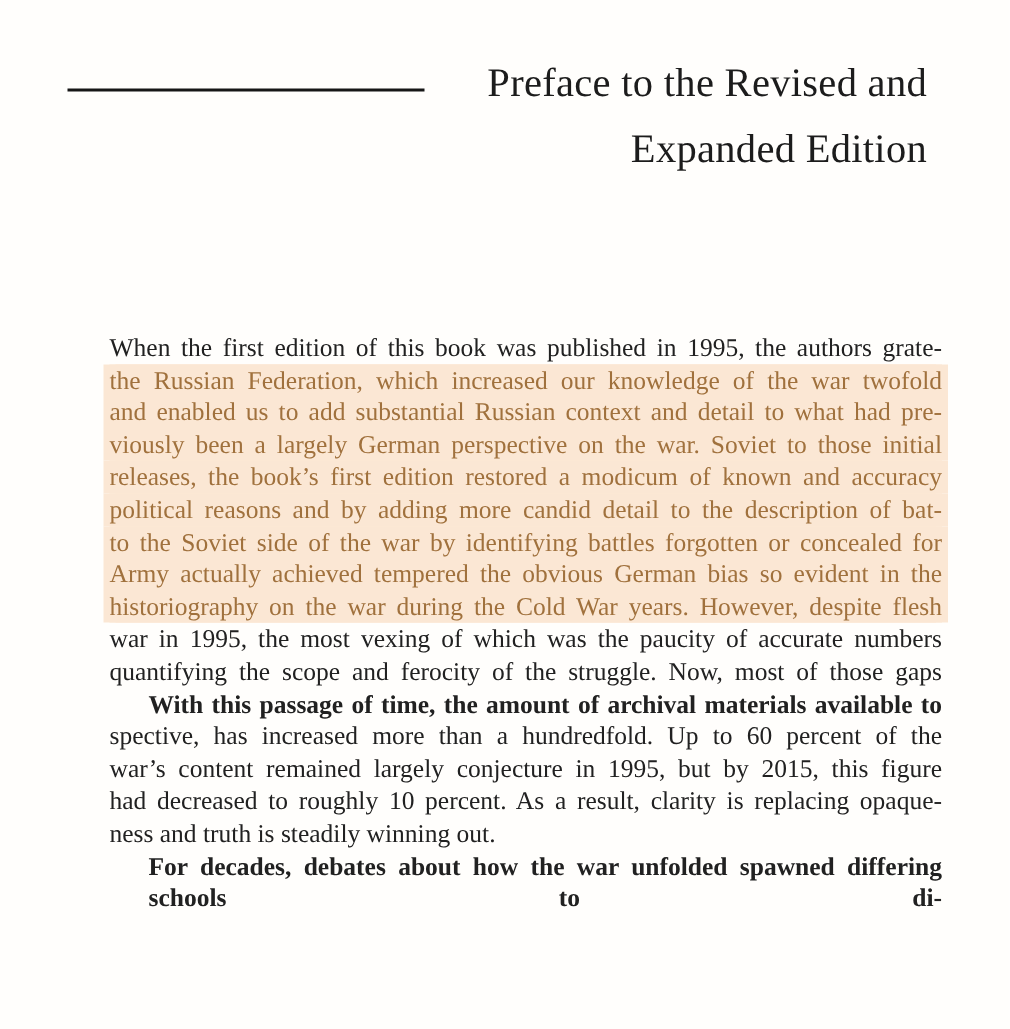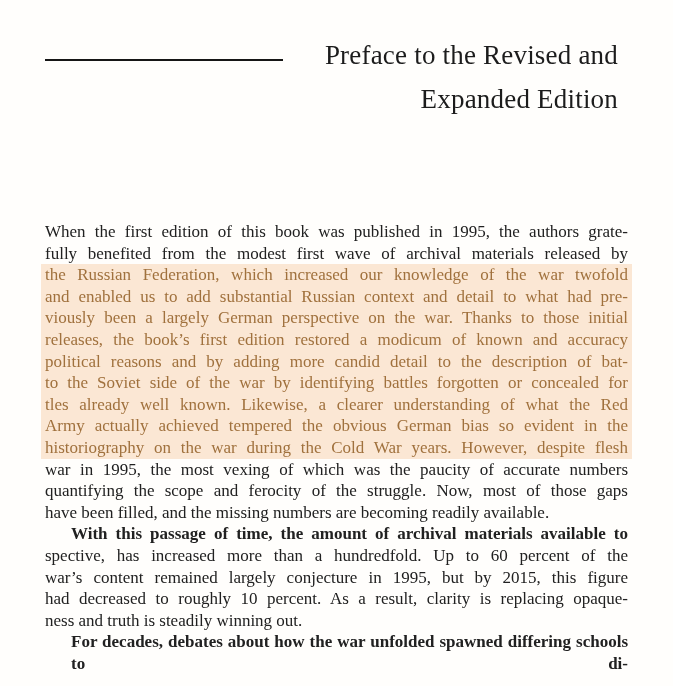--- a/index.html
+++ b/index.html
@@ -39,20 +39,21 @@
     color: #212121;
   }
   .line {
     height: 21.6px;
     line-height: 21.6px;
     text-align: justify;
     text-align-last: justify;
     -moz-text-align-last: justify;
     white-space: normal;
     overflow: visible;
+    margin-left: 28px;
   }
   .line.no-just {
     text-align-last: left;
     -moz-text-align-last: left;
   }
   .line.indent { padding-left: 26px; font-weight: bold; }
   .line.hl {
     background: var(--hl-bg, #fbe7d4);
     color: var(--hl-text, #a0713d);
     box-shadow: -4px 0 0 var(--hl-bg, #fbe7d4), 4px 0 0 var(--hl-bg, #fbe7d4);
@@ -62,33 +63,30 @@
 <body>
 
 <div class="page" style="background: rgb(255, 254, 252);">
   <div class="chapter-rule"></div>
   <div class="chapter-title">
     <div>Preface to the Revised and</div>
     <div>Expanded Edition</div>
   </div>
   <div class="body-text" style="color: rgb(33, 33, 33);">
       <div class="line">When the first edition of this book was published in 1995, the authors grate-</div>
-      <div class="line">fully benefited from the modest first wave of archival materials released by</div>
       <div class="line hl">the Russian Federation, which increased our knowledge of the war twofold</div>
       <div class="line hl">and enabled us to add substantial Russian context and detail to what had pre-</div>
-      <div class="line hl">viously been a largely German perspective on the war. Thanks to those initial</div>
+      <div class="line hl">viously been a largely German perspective on the war. Soviet to those initial</div>
       <div class="line hl">releases, the book’s first edition restored a modicum of known and accuracy</div>
       <div class="line hl">political reasons and by adding more candid detail to the description of bat-</div>
       <div class="line hl">to the Soviet side of the war by identifying battles forgotten or concealed for</div>
-      <div class="line hl">tles already well known. Likewise, a clearer understanding of what the Red</div>
       <div class="line hl">Army actually achieved tempered the obvious German bias so evident in the</div>
       <div class="line hl">historiography on the war during the Cold War years. However, despite flesh</div>
       <div class="line">war in 1995, the most vexing of which was the paucity of accurate numbers</div>
       <div class="line">quantifying the scope and ferocity of the struggle. Now, most of those gaps</div>
-      <div class="line no-just">have been filled, and the missing numbers are becoming readily available.</div>
       <div class="line indent">With this passage of time, the amount of archival materials available to</div>
       <div class="line">spective, has increased more than a hundredfold. Up to 60 percent of the</div>
       <div class="line">war’s content remained largely conjecture in 1995, but by 2015, this figure</div>
       <div class="line">had decreased to roughly 10 percent. As a result, clarity is replacing opaque-</div>
       <div class="line no-just">ness and truth is steadily winning out.</div>
       <div class="line indent">For decades, debates about how the war unfolded spawned differing schools to di-</div>
     </div>
 </div>
 
 </body></html>

